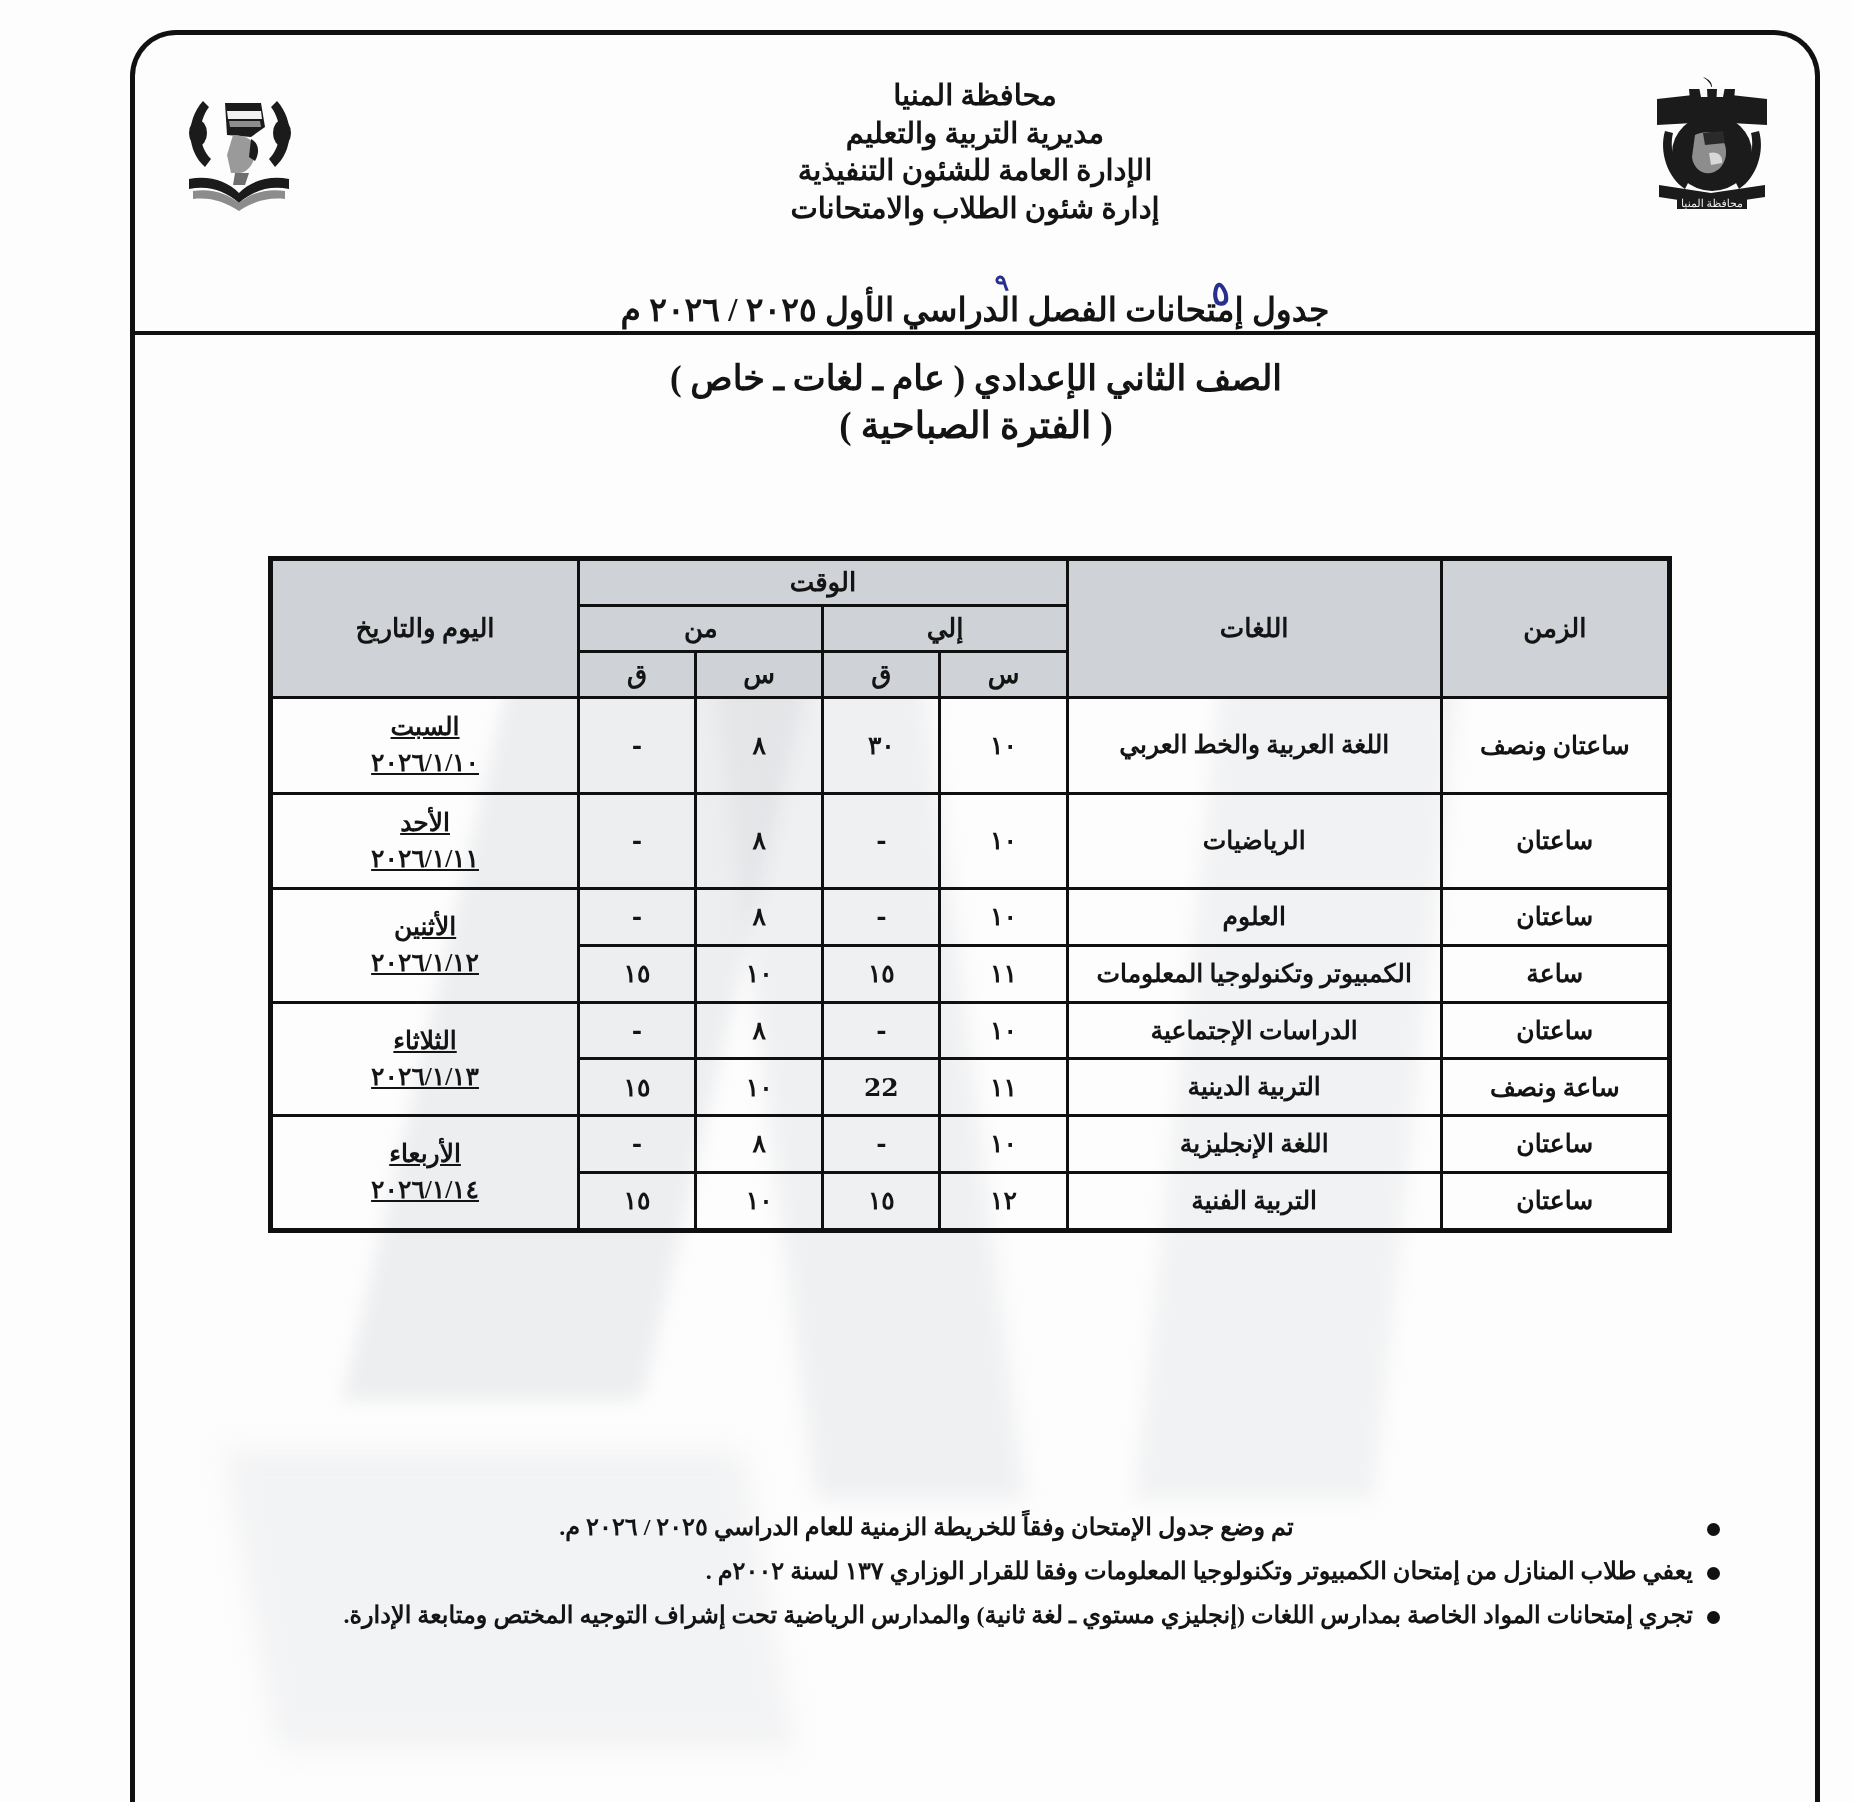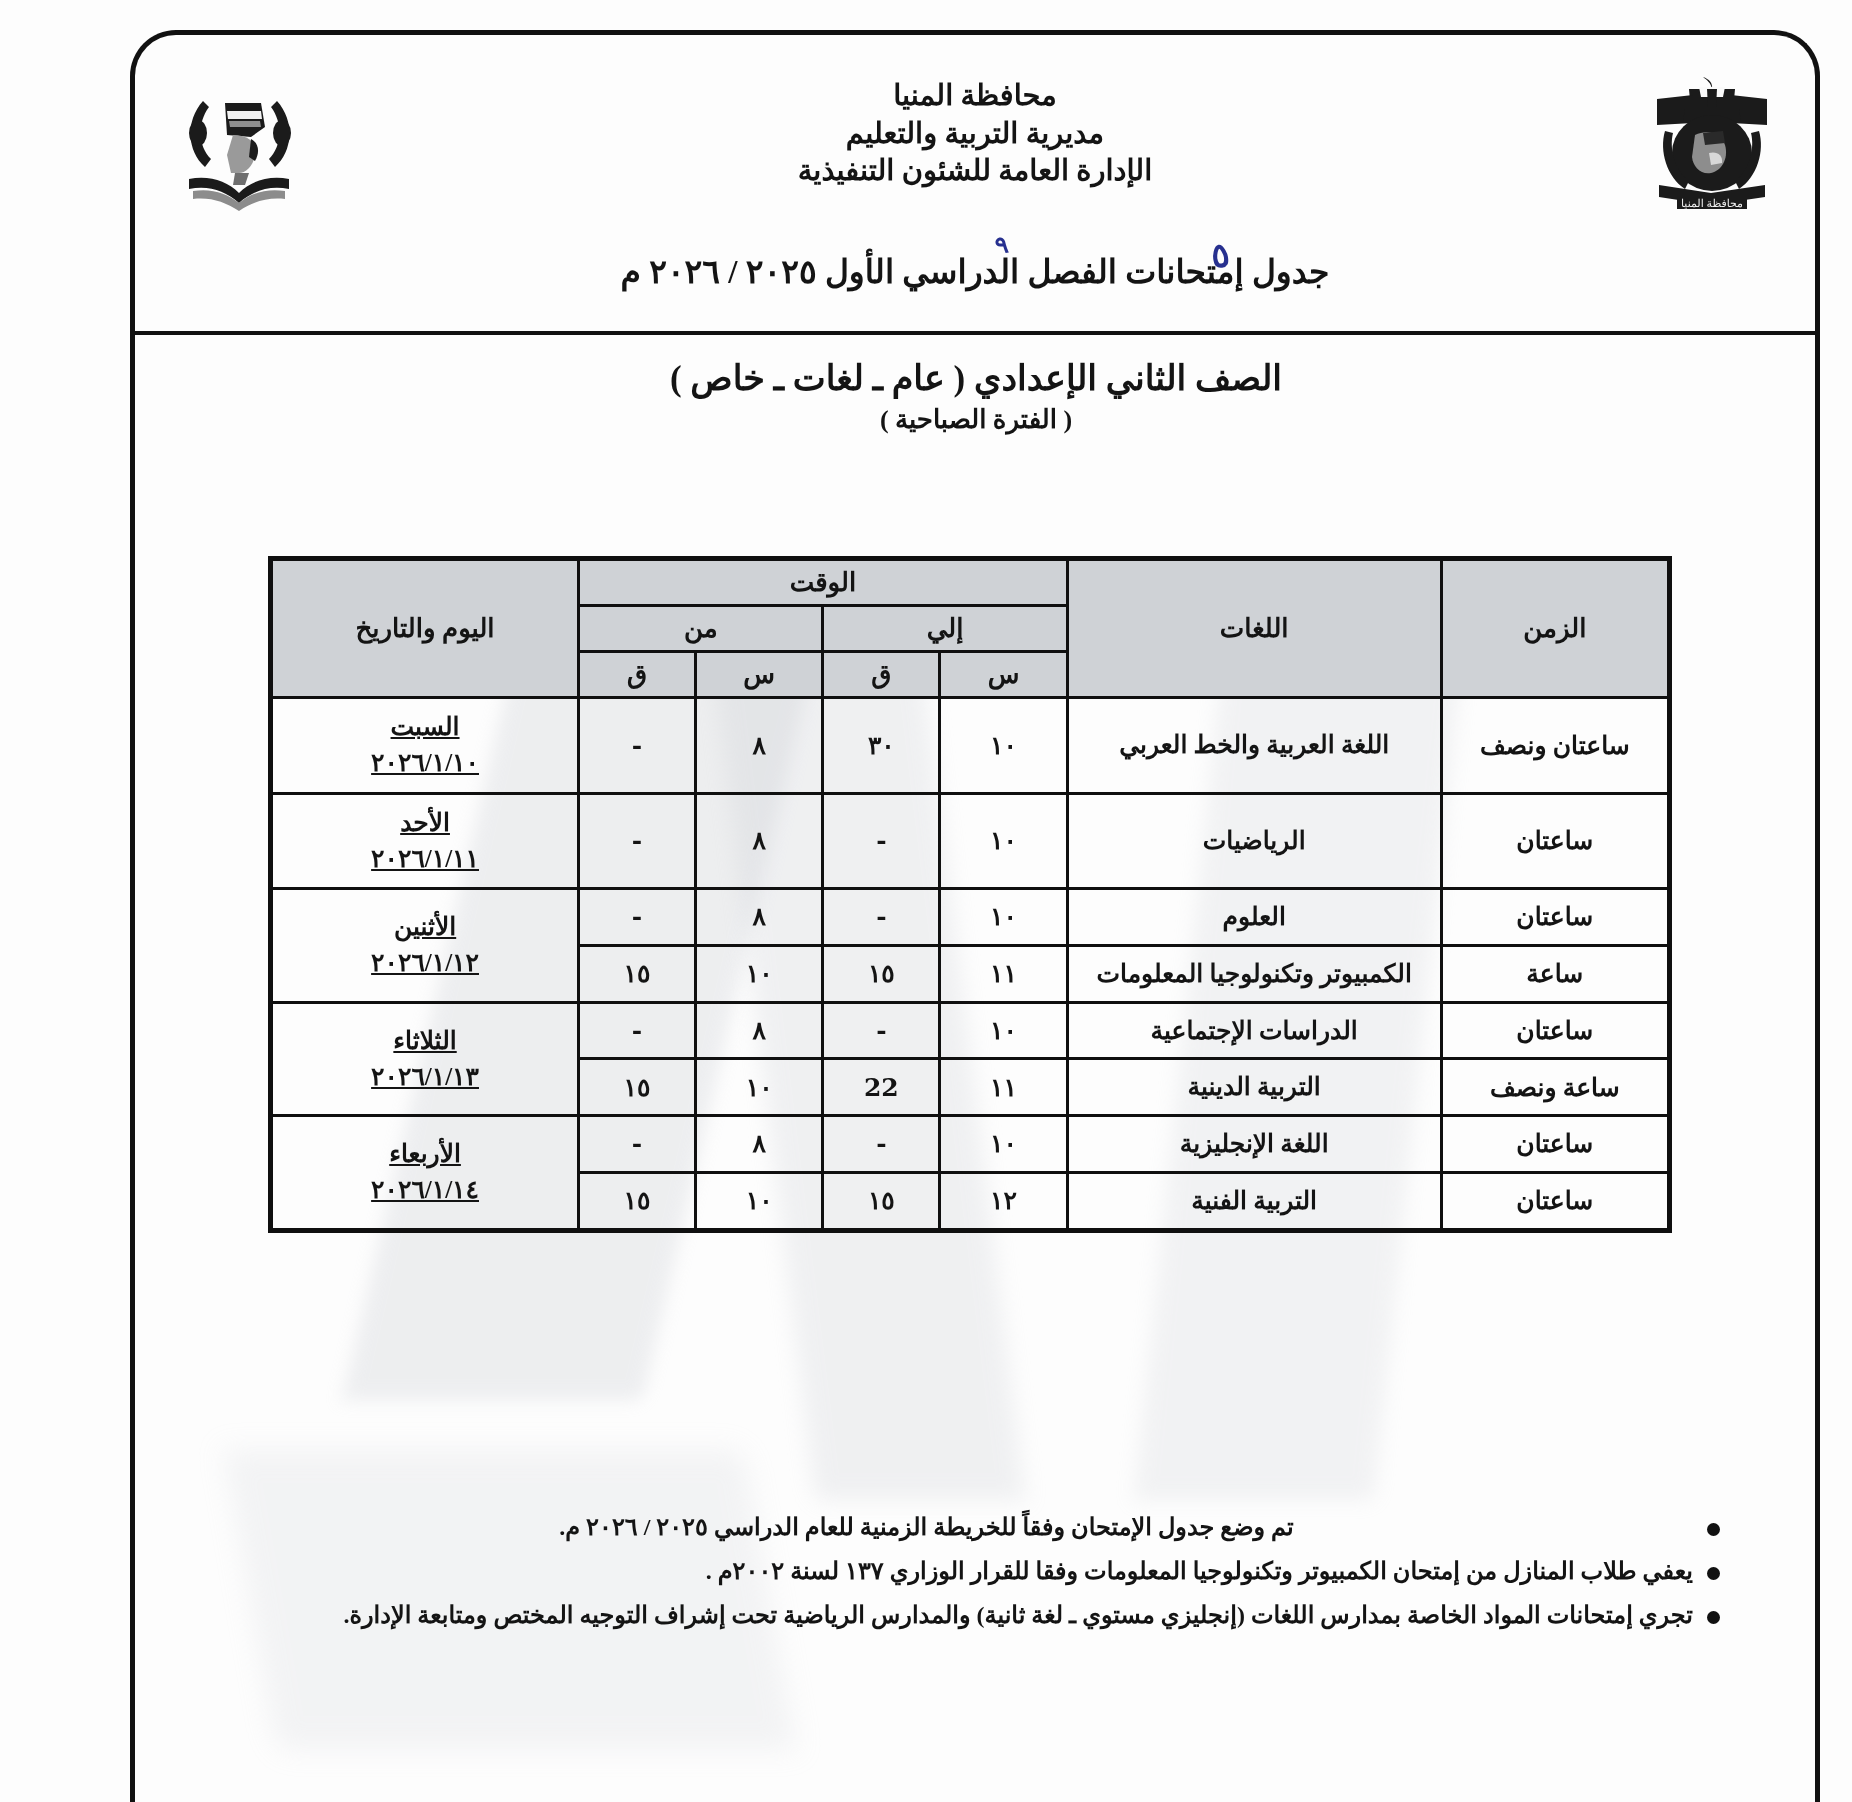--- a/index.html
+++ b/index.html
@@ -101,21 +101,21 @@
   }
 
   
   .grade-title {
     position: absolute;
     left: 135px; right: 35px; top: 358px;
     text-align: center;
     font-weight: bold;
   }
   .grade-title .l1 { font-size: 35px; letter-spacing: .4px;}
-  .grade-title .l2 { font-size: 26px; margin-top: 5px;}
+  .grade-title .l2 { font-size: 37px; margin-top: 5px;}
 
   
   .tbl-wrap {
     position: absolute;
     left: 268px;
     top: 556px;
     width: 1404px;
   }
   table.sched {
     width: 100%;
@@ -233,20 +233,21 @@
           <path d="M40 132 L110 132 L110 144 L40 144 Z" fill="#1b1b1b"></path>
           <text x="75" y="142" font-size="11" fill="#efefef" text-anchor="middle" font-family="Liberation Serif, serif">محافظة المنيا</text>
         </g>
       </svg>
     </div>
 
     <div class="head-lines">
       <div>محافظة المنيا</div>
       <div>مديرية التربية والتعليم</div>
       <div>الإدارة العامة للشئون التنفيذية</div>
+      <div>إدارة شئون الطلاب والامتحانات</div>
       <div class="big">
         <span class="bulletin-row">
           <span class="handmark hm-num">٥</span>
           <span class="handmark hm-date">٩</span>
         </span>
       </div>
       <div class="big">جدول إمتحانات الفصل الدراسي الأول ٢٠٢٥ / ٢٠٢٦ م</div>
     </div>
 
     <div class="head-rule"></div>

